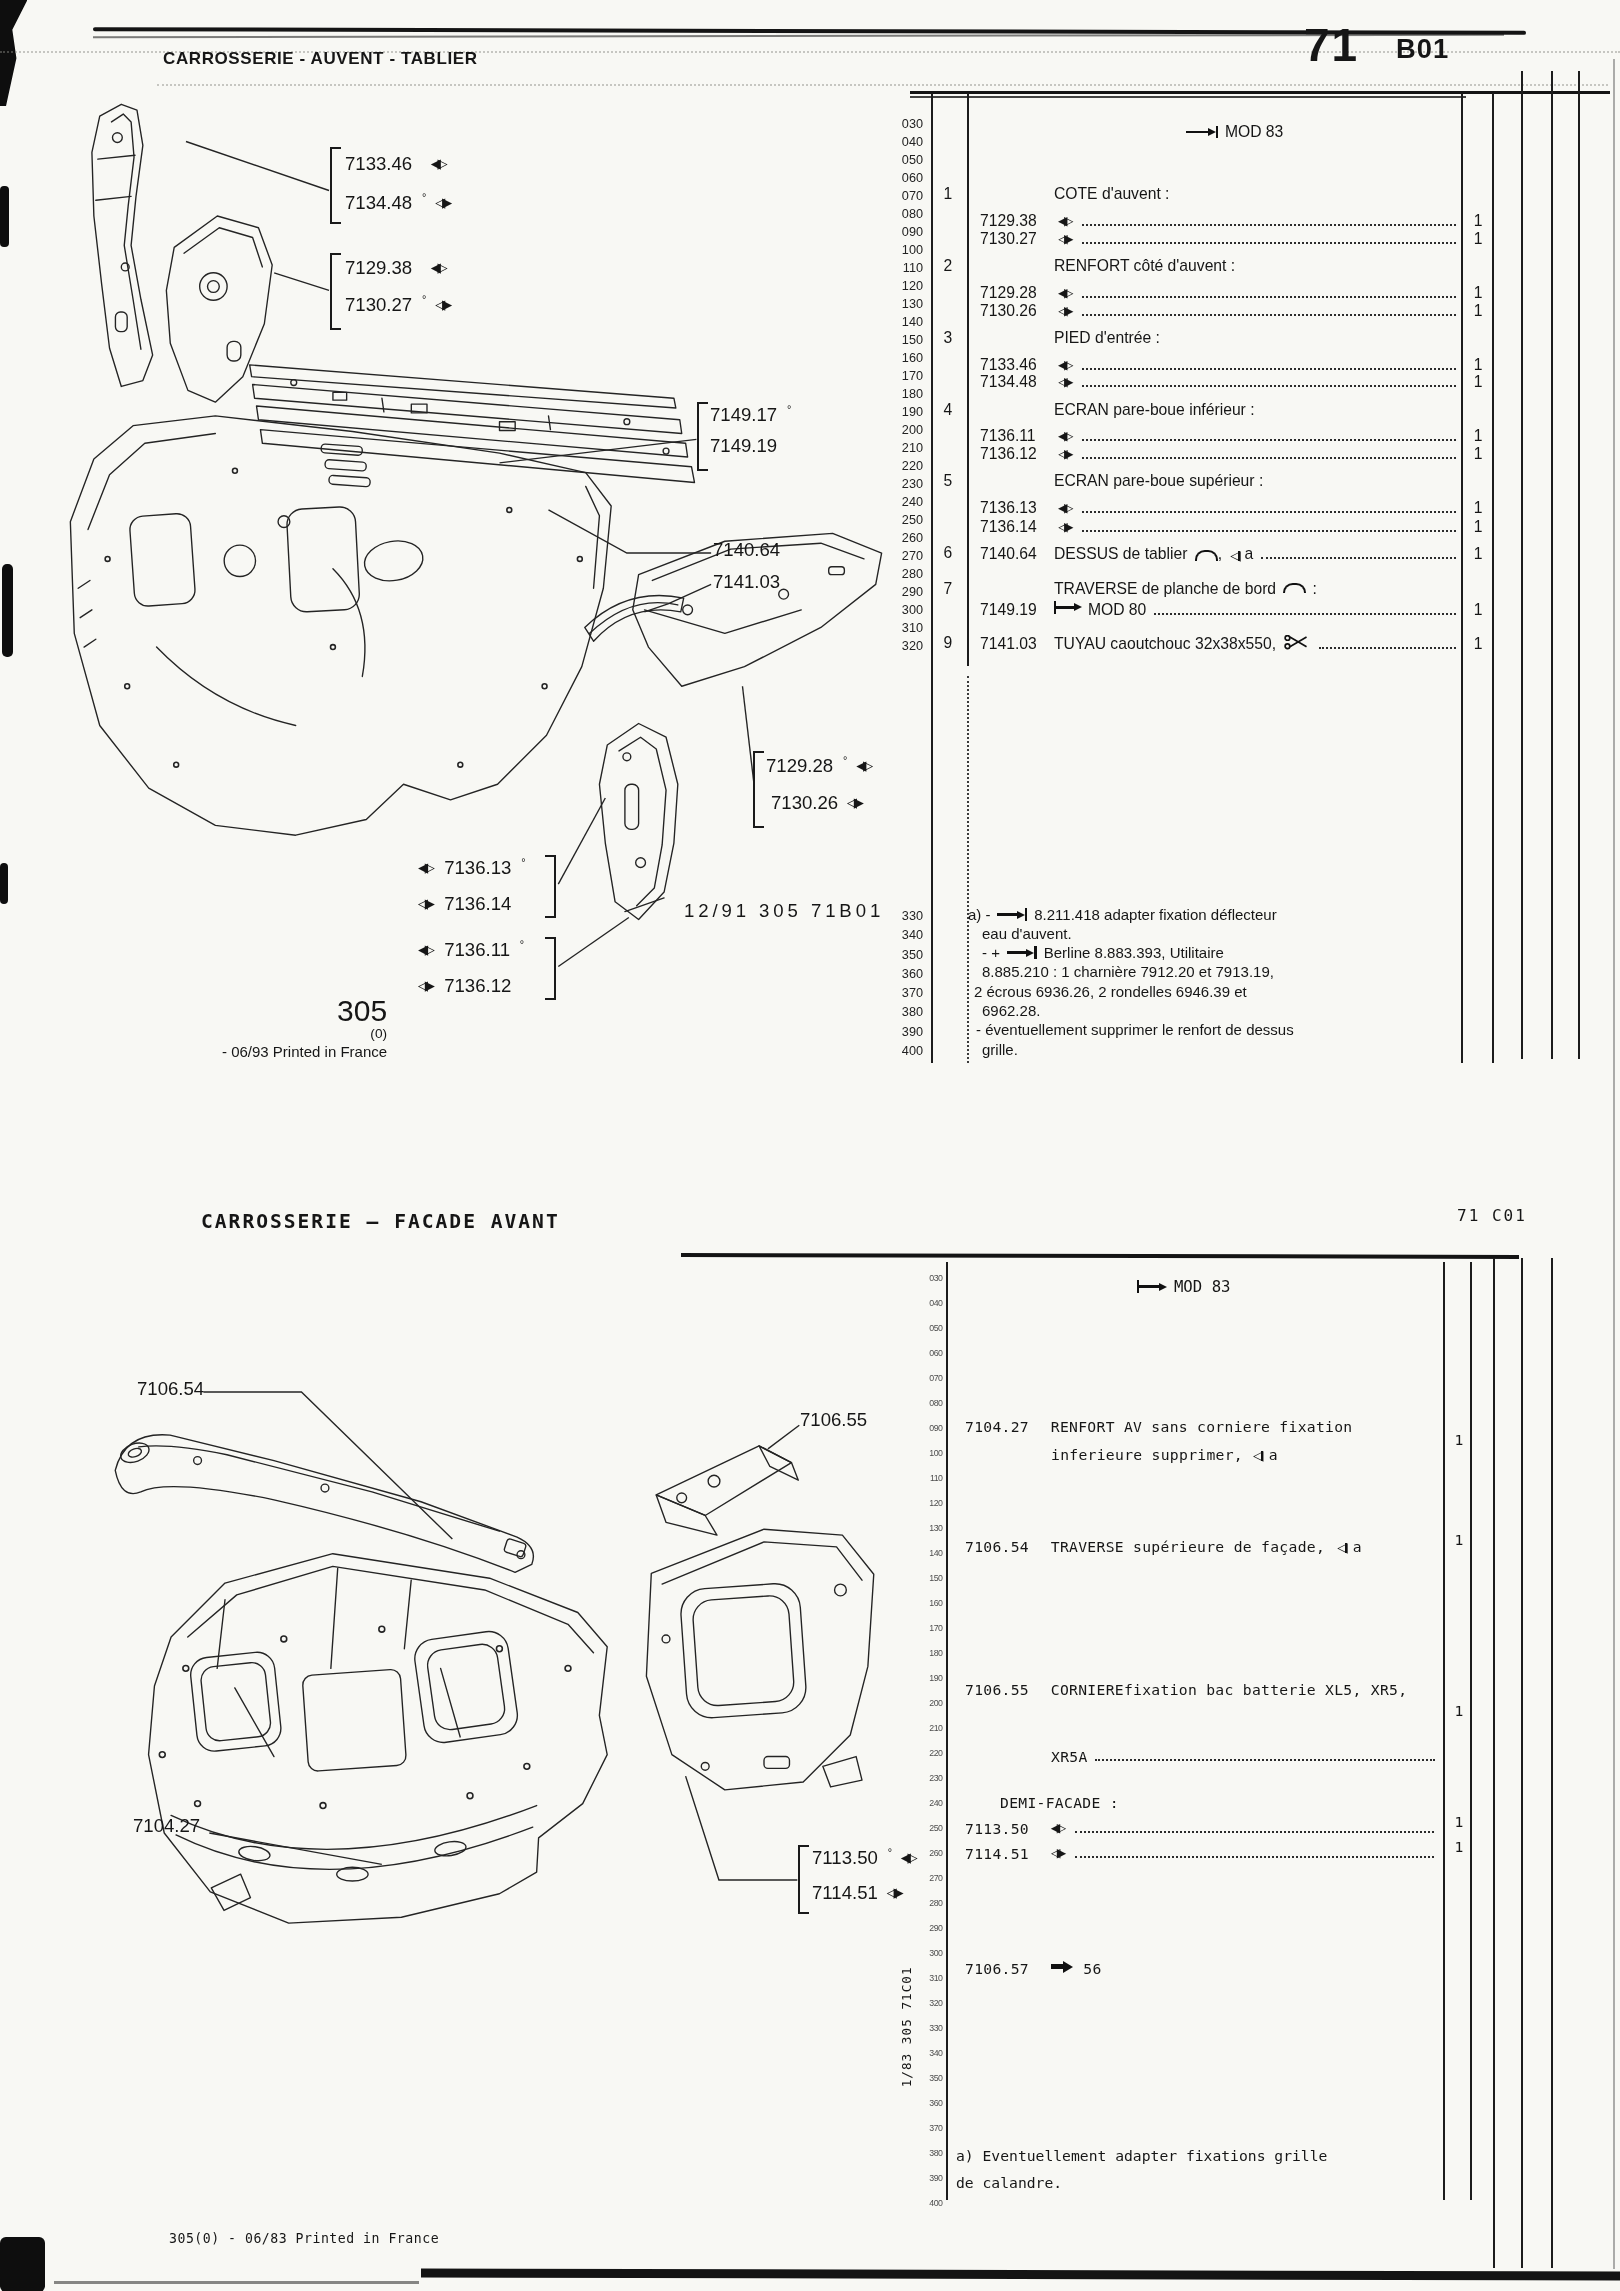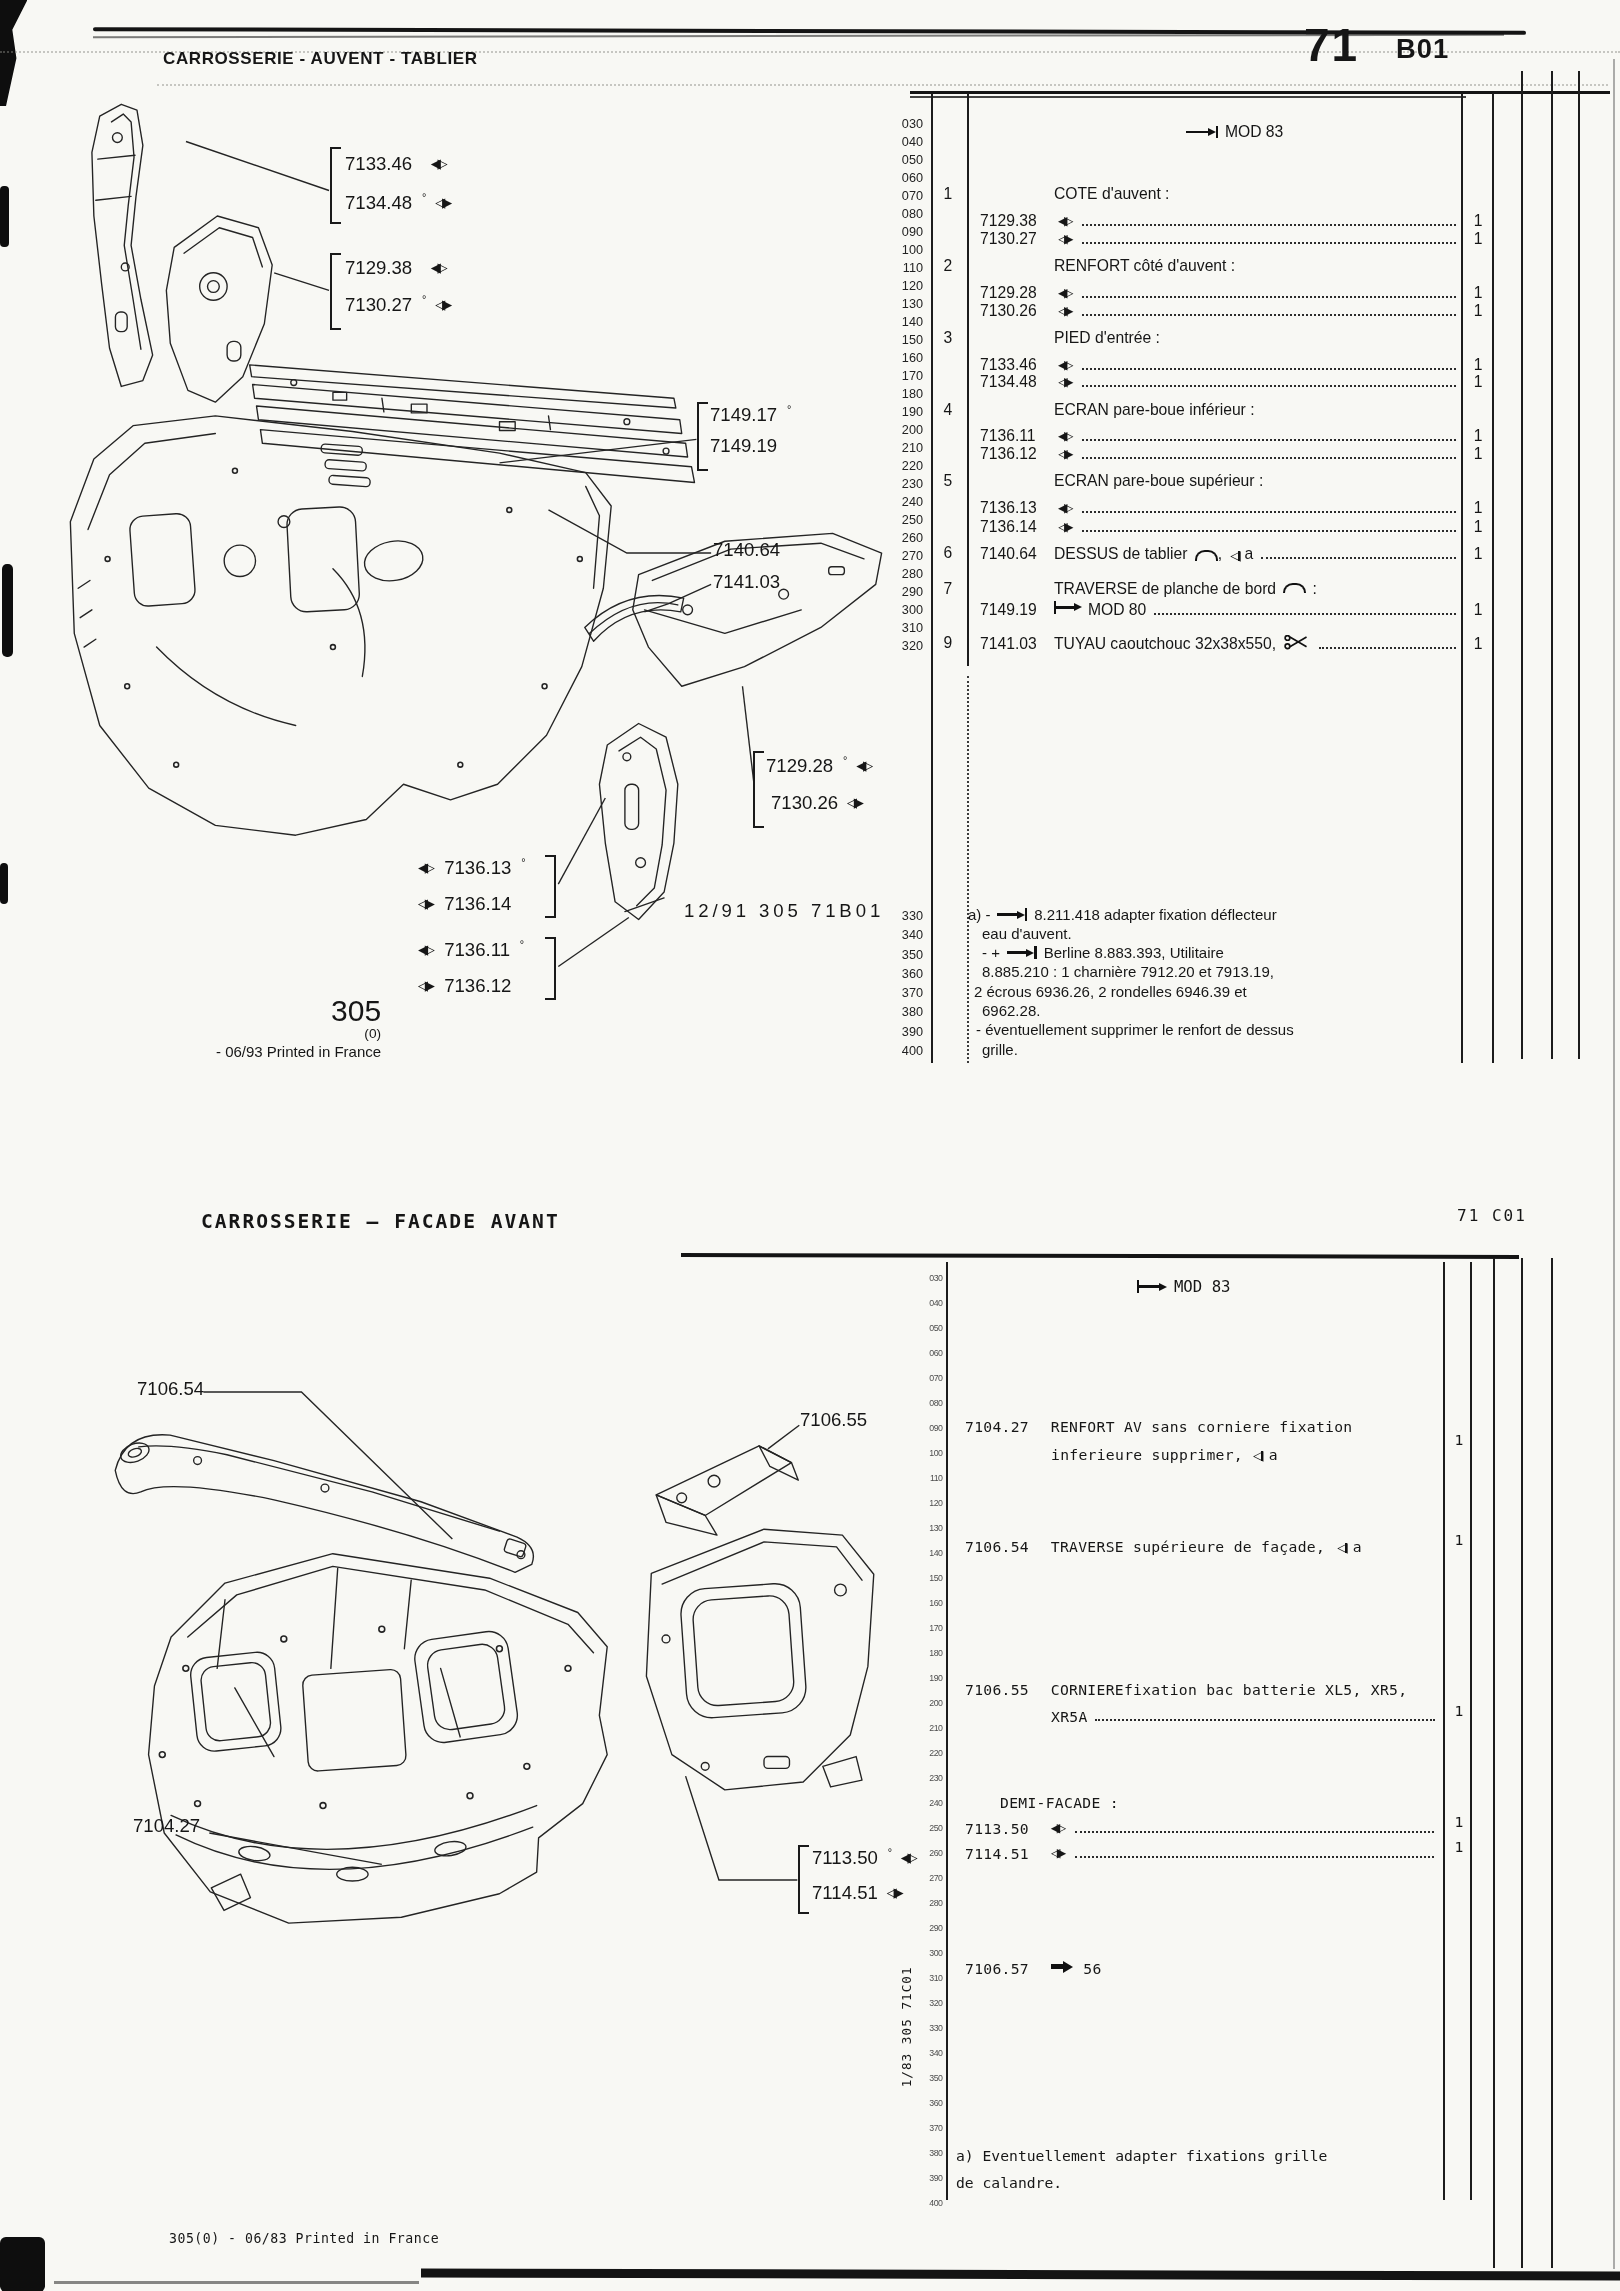--- a/index.html
+++ b/index.html
@@ -460,21 +460,21 @@
     <span class="dia">◁▶</span>
     <span>7136.12</span>
   </div>
   <div class="brkr" style="left:545px;top:937px;height:59px;"></div>
 
   <div class="abs" style="left:684px;top:900px;font-size:18.6px;letter-spacing:3.9px;">12/91 305 71B01</div>
 
   <div class="abs" style="left:202px;top:998px;display:flex;align-items:flex-end;gap:2px;flex-direction:column;">
     <span style="font-size:30px;line-height:25.5px;">305</span>
     <span style="font-size:13.7px;">(0)</span>
-    <span style="font-size:15px;margin-left:14px;">- 06/93 Printed in France</span>
+    <span style="font-size:15px;margin-left:20px;">- 06/93 Printed in France</span>
   </div>
 
   <div class="abs mono" style="left:201px;top:1210px;font-size:19.6px;font-weight:bold;letter-spacing:2px;">CARROSSERIE – FACADE AVANT</div>
   <div class="abs mono" style="left:1457px;top:1206px;font-size:16px;letter-spacing:2px;">71 C01</div>
   <div class="hl" style="left:681px;top:1254px;width:838px;height:3.9px;transform:rotate(.12deg);"></div>
 
   <div class="vl" style="left:946px;top:1262px;height:938px;"></div>
   <div class="vl" style="left:1443px;top:1262px;height:938px;"></div>
   <div class="vl" style="left:1470px;top:1262px;height:938px;"></div>
   <div class="vl" style="left:1493px;top:1258px;height:1010px;"></div>
@@ -553,21 +553,21 @@
         <span class="eyebar"></span>
       </span>
     <span style="margin-left:5.9px;">a</span>
   </div>
   <div class="bqty" style="left:1448px;top:1531px;">1</div>
 
   <div class="brow" style="left:965px;top:1679px;">
     <span class="bpn">7106.55</span>
     <span>CORNIEREfixation bac batterie XL5, XR5,</span>
   </div>
-  <div class="brow" style="left:1051px;top:1706px;width:390px;">
+  <div class="brow" style="left:1051px;top:1746px;width:390px;">
     <span>XR5A</span>
     <span class="lead"></span>
   </div>
   <div class="bqty" style="left:1448px;top:1702px;">1</div>
 
   <div class="abs mono" style="left:1000px;top:1794px;font-size:14.7px;letter-spacing:0.3px;">DEMI-FACADE :</div>
   <div class="brow" style="left:965px;top:1818px;width:475px;">
     <span class="bpn">7113.50</span>
     <span class="dia">◀▷</span>
     <span class="lead"></span>

